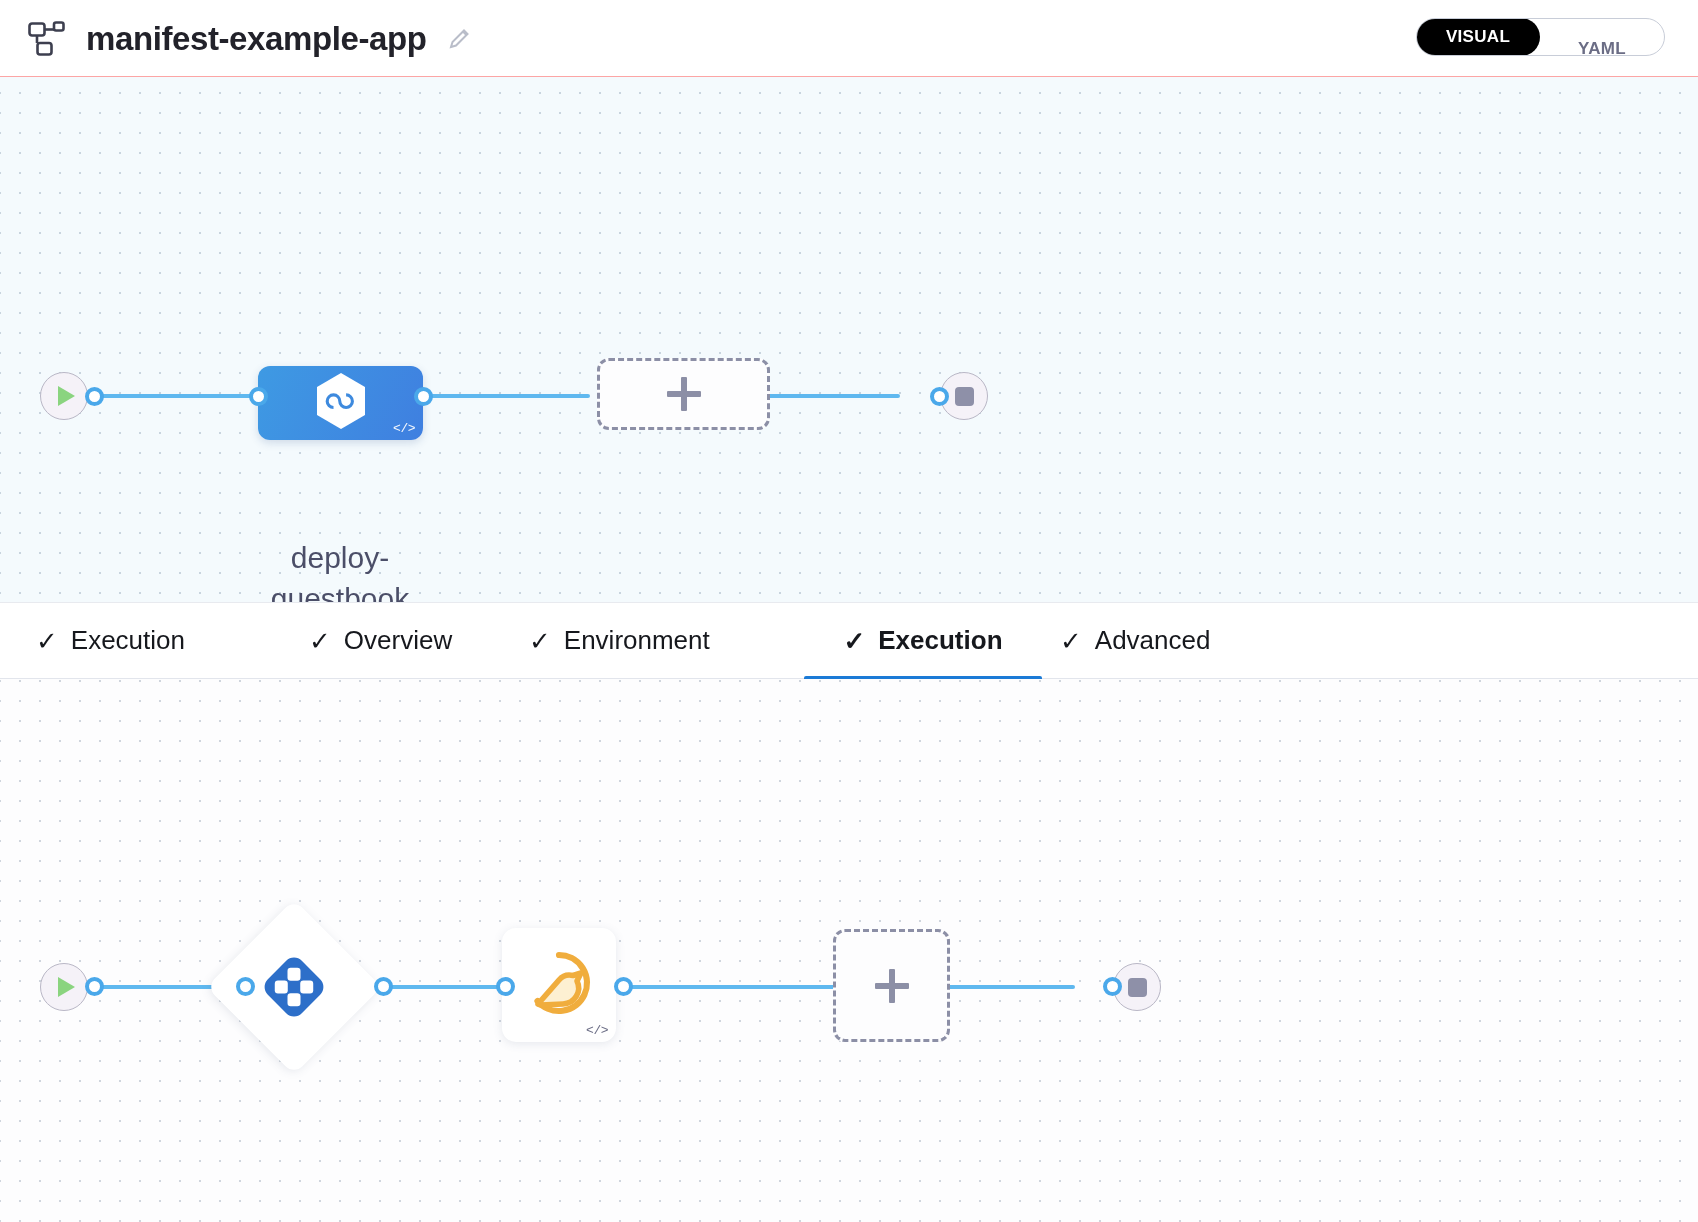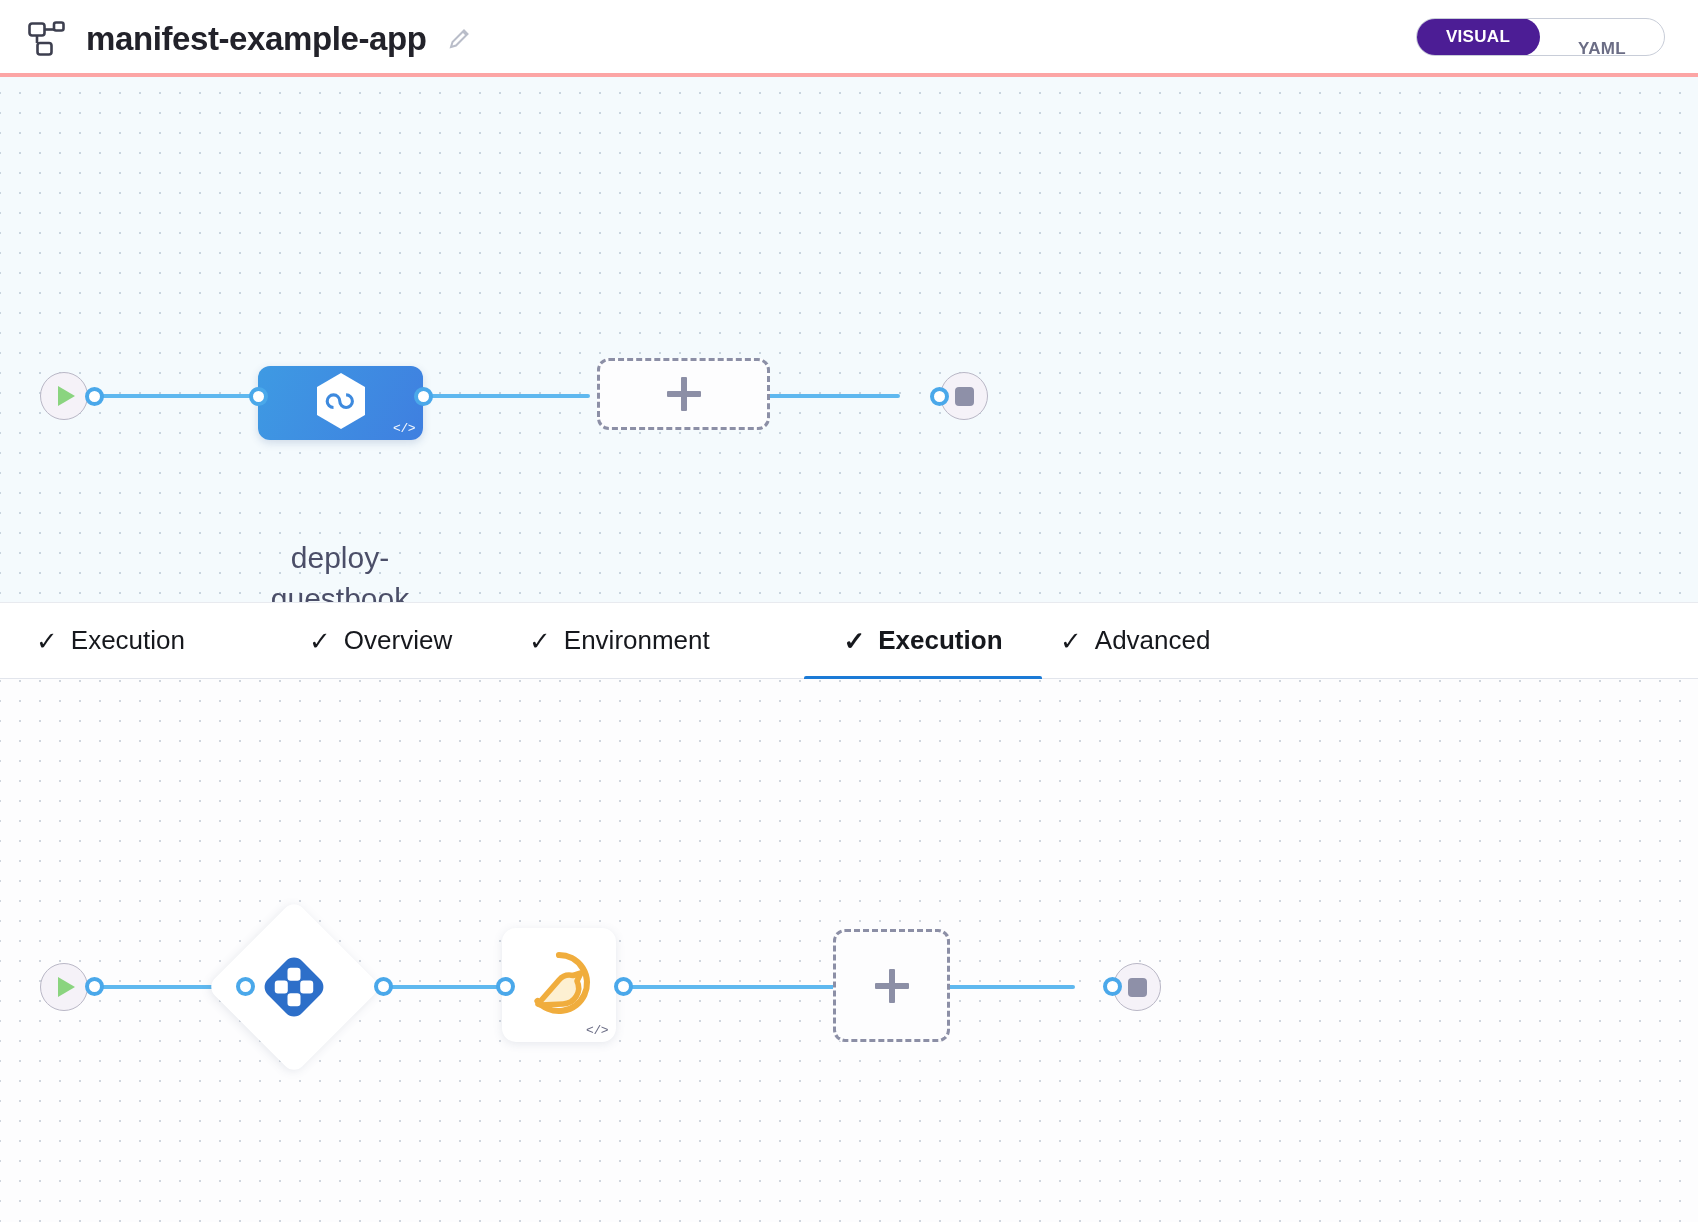--- a/index.html
+++ b/index.html
@@ -16,21 +16,21 @@
     background: #ffffff;
   }
 
   
   .header {
     position: absolute;
     left: 0; top: 0;
     width: 1698px;
     height: 77px;
     background: #ffffff;
-    border-bottom: 4px solid #fca5a5;
+    border-bottom: 1px solid #fca5a5;
     box-sizing: border-box;
   }
   .header-left {
     position: absolute;
     left: 28px; top: 0;
     height: 77px;
     display: flex;
     align-items: center;
     gap: 16px;
   }
@@ -64,21 +64,21 @@
     justify-content: center;
     font-size: 17px;
     font-weight: bold;
     letter-spacing: 0.3px;
     color: #6b6d85;
     cursor: pointer;
     user-select: none;
     margin-top: 24px;
   }
   .toggle-opt.active {
-    background: #4c1d95;
+    background: #000000;
     color: #ffffff;
     border-radius: 19px;
     margin: -1px 0 -1px -1px;
     height: calc(100% + 2px);
   }
 
   
   .canvas {
     position: absolute;
     left: 0;

